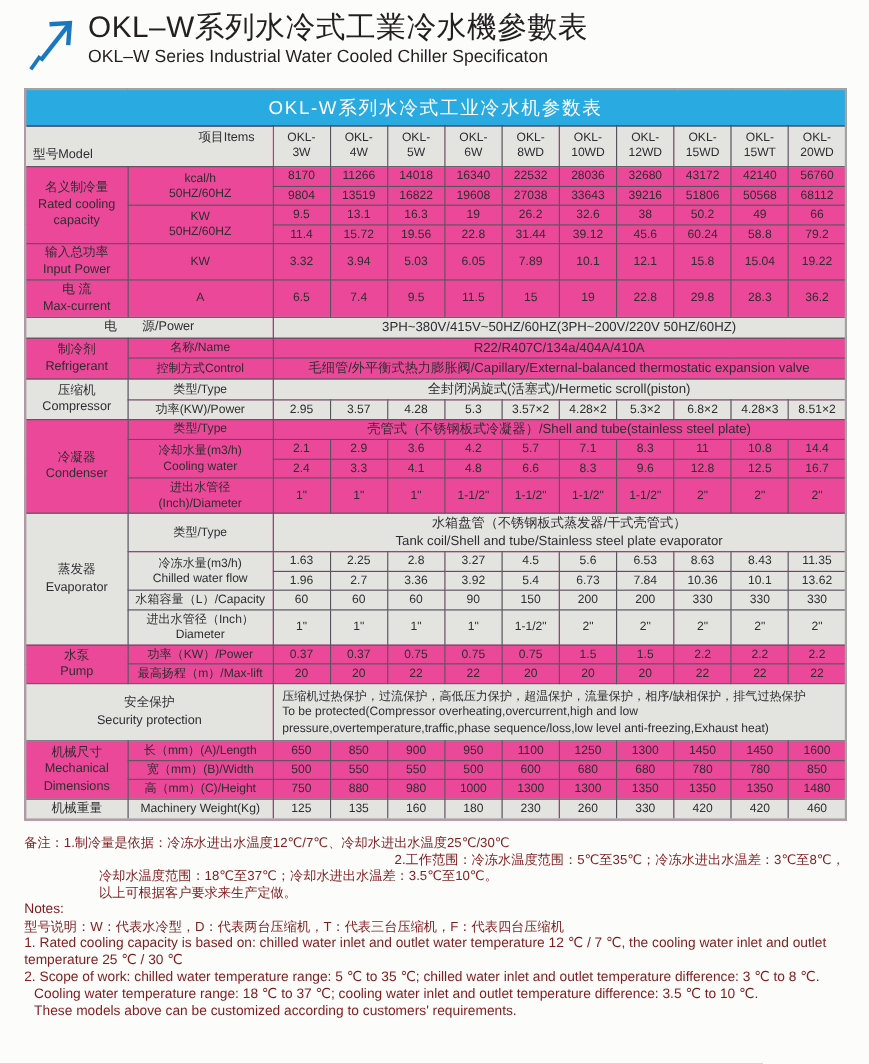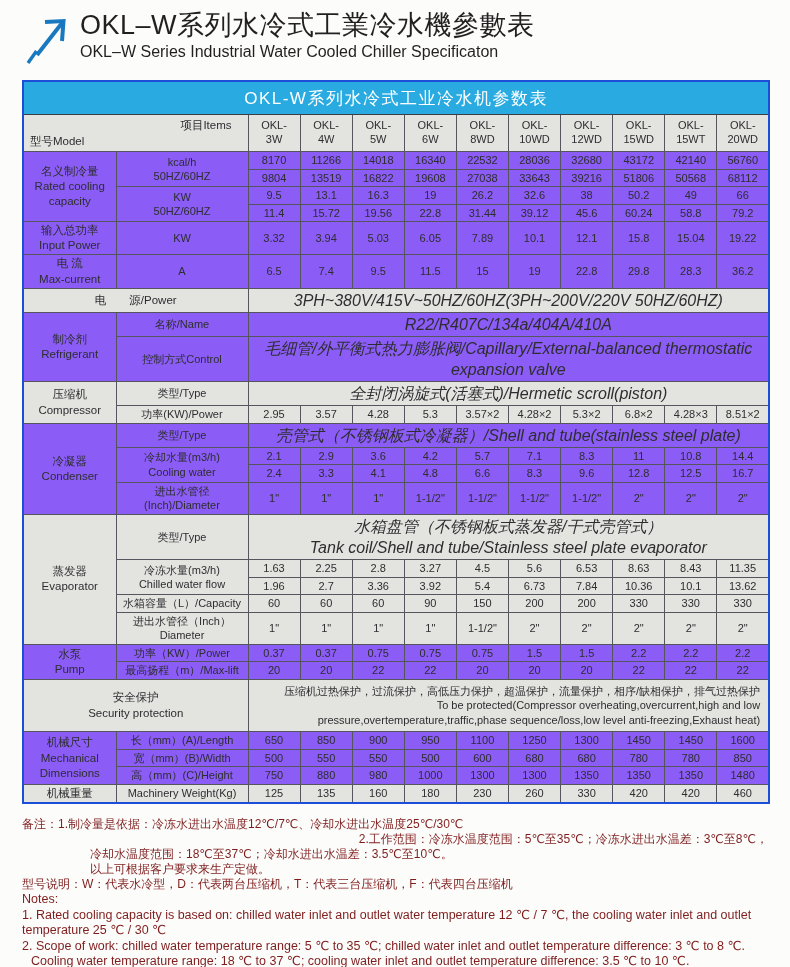--- a/index.html
+++ b/index.html
@@ -11,30 +11,30 @@
   }
   .page{padding:6px 22px 0 22px;}
 
   
   .hdr-wrap{display:flex;align-items:center;gap:10px;margin:2px 0 16px 2px;}
   .logo{flex:0 0 auto;margin-top:4px;}
   .titles h1{margin:0;font-size:27px;font-weight:500;letter-spacing:.5px;color:#221f20;line-height:1.1;}
   .titles h2{margin:1px 0 0 0;font-size:16px;font-weight:400;color:#221f20;line-height:1.2;}
 
   
-  table{width:746px;border-collapse:collapse;table-layout:fixed;border:2px solid #1d4ed8;background:#8b5cf6;}
+  table{width:746px;border-collapse:collapse;table-layout:fixed;border:2px solid #a3a3a3;background:#ec4899;}
   td,th{border:1px solid #55555e;}
   td{padding:1px 2px;text-align:center;vertical-align:middle;font-size:11px;line-height:1.32;white-space:pre-line;color:#2e2e30;}
   th.titlebar{background:#29abe2;color:#fff;font-size:17px;font-weight:500;height:28px;letter-spacing:1.5px;padding:2px;border:1px solid #3c3c44;}
   tr.gray td{background:#e3e3e0;}
   tr.hdr td{height:34px;background:#e3e3e0;}
   td.lbl{font-size:11.5px;}
   td.unit{font-size:11px;}
-  td.txt{font-size:16px;font-style:italic;}
-  td.sec{text-align:right;padding:4px 8px;}
+  td.txt{font-size:12px;}
+  td.sec{text-align:left;padding:4px 8px;}
   td.model{font-size:11px;line-height:1.25;}
   td.corner{
     position:relative;
     background-image:linear-gradient(to bottom right,
       transparent 0,transparent calc(50% - .7px),
       #55555e calc(50% - .7px),#55555e calc(50% + .7px),
       transparent calc(50% + .7px));
   }
   .c-tl{position:absolute;left:6px;bottom:2px;font-size:11.5px;}
   .c-tr{position:absolute;right:16px;top:3px;font-size:11.5px;}
@@ -416,22 +416,22 @@
           <td>460</td>
         </tr>
       </tbody>
   </table>
 
   <div class="notes">
       <div class="note cn">备注：1.制冷量是依据：冷冻水进出水温度12℃/7℃、冷却水进出水温度25℃/30℃</div>
       <div class="note cn ind1">2.工作范围：冷冻水温度范围：5℃至35℃；冷冻水进出水温差：3℃至8℃，</div>
       <div class="note cn ind2">冷却水温度范围：18℃至37℃；冷却水进出水温差：3.5℃至10℃。</div>
       <div class="note cn ind2">以上可根据客户要求来生产定做。</div>
+      <div class="note en">Notes:</div>
       <div class="note cn">型号说明：W：代表水冷型，D：代表两台压缩机，T：代表三台压缩机，F：代表四台压缩机</div>
-      <div class="note en">Notes:</div>
       <div class="note en">1. Rated cooling capacity is based on: chilled water inlet and outlet water temperature 12 ℃ / 7 ℃, the cooling water inlet and outlet</div>
       <div class="note en">temperature 25 ℃ / 30 ℃</div>
       <div class="note en">2. Scope of work: chilled water temperature range: 5 ℃ to 35 ℃; chilled water inlet and outlet temperature difference: 3 ℃ to 8 ℃.</div>
       <div class="note en ind3">Cooling water temperature range: 18 ℃ to 37 ℃; cooling water inlet and outlet temperature difference: 3.5 ℃ to 10 ℃.</div>
       <div class="note en ind3">These models above can be customized according to customers'  requirements.</div>
     </div>
 
 </div>
 
 </body></html>

